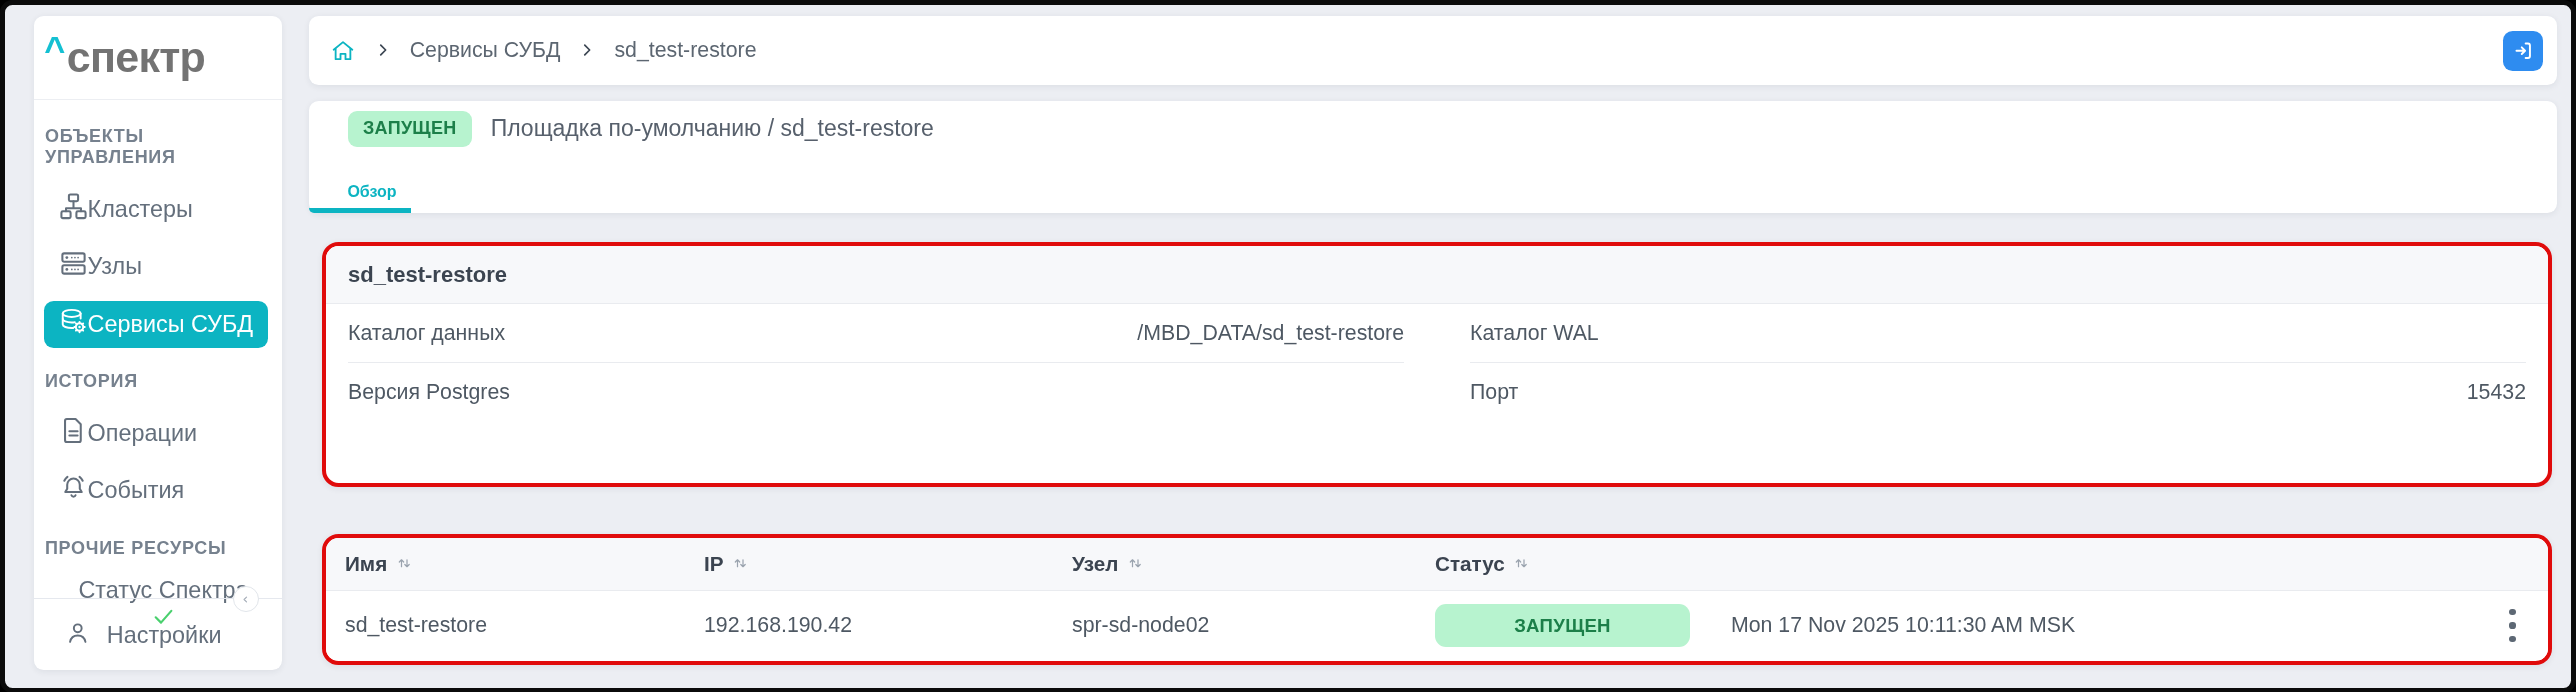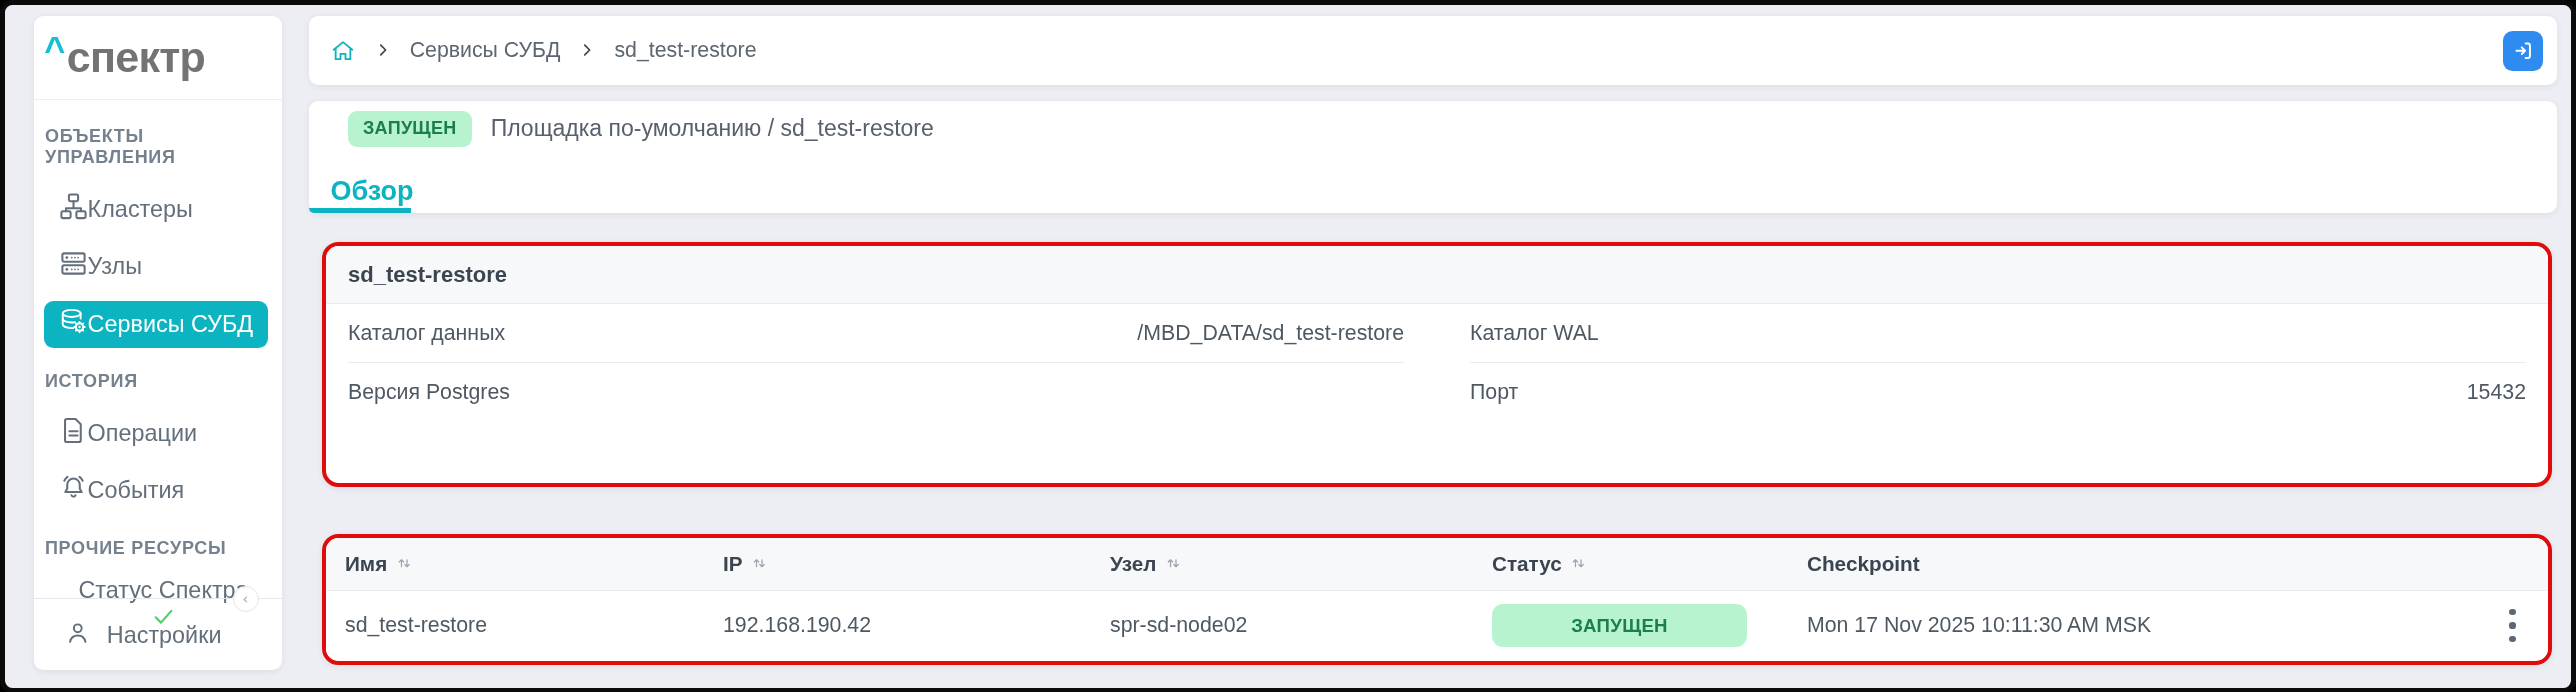--- a/index.html
+++ b/index.html
@@ -112,21 +112,21 @@
     background: #b7f3cf; color: #1c7f49;
     font-size: 18px; font-weight: 700; letter-spacing: 0.3px;
     height: 36px; display: flex; align-items: center;
     padding: 0 15px; border-radius: 9px;
   }
   .page-title { color: #57606c; font-size: 23px; }
   .tabs { position: absolute; left: 0; bottom: 0; display: flex; }
   .tab {
     position: relative; width: 102px; height: 43px;
     display: flex; align-items: center; justify-content: center;
-    color: #0cb4c2; font-size: 27px; font-weight: 700; cursor: pointer; padding-left: 24px;
+    color: #0cb4c2; font-size: 16px; font-weight: 700; cursor: pointer; padding-left: 24px;
   }
   .tab.active::after {
     content: ""; position: absolute; left: 0; right: 0; bottom: 0;
     height: 5.5px; background: #0cb4c2; border-radius: 0 0 0 9.6px;
   }
 
   
   .red-box {
     position: absolute; left: 317px; width: 2230px;
     border: 4.1px solid #e00b0b; border-radius: 16.5px;
@@ -154,21 +154,20 @@
   .ov-row.bordered { border-bottom: 1.4px solid #e9ebef; }
   .ov-label { color: #4e5863; font-size: 21.3px; white-space: nowrap; }
   .ov-value { color: #4e5863; font-size: 21.3px; text-align: center; white-space: nowrap; }
 
   
   .tbl-header, .tbl-row {
     display: grid;
     grid-template-columns: 359px 368px 363px 296px 1fr 41px;
     align-items: center;
     padding: 0 19px;
-    gap: 19px;
   }
   .tbl-header {
     height: 53px; background: #f7f8fa;
     border-bottom: 1.4px solid #e9ebef;
     color: #3b4450; font-size: 20.7px; font-weight: 700;
   }
   .th-cell { display: flex; align-items: center; gap: 8.3px; cursor: pointer; }
   .th-cell.plain { cursor: default; }
   .sort-icon svg { width: 16.5px; height: 16.5px; color: #9aa3ae; }
   .tbl-row { height: 69px; background: #fff; color: #4e5863; font-size: 21.3px; }
@@ -391,23 +390,20 @@
       </div>
       <div class="th-cell">
         <span>Статус</span>
         <span class="sort-icon">
           <svg viewBox="0 0 24 24" fill="none" stroke="currentColor" stroke-width="1.8" stroke-linecap="round" stroke-linejoin="round">
               <path d="M8 17V7M4.8 10.2 8 7l3.2 3.2"></path>
               <path d="M16 7v10M12.8 13.8 16 17l3.2-3.2"></path>
             </svg>
         </span>
       </div>
-      <div class="th-cell plain">
-        <span>Checkpoint</span>
-      </div>
       <div></div>
     </div>
 
     <div class="tbl-row">
       <div>sd_test-restore</div>
       <div>192.168.190.42</div>
       <div>spr-sd-node02</div>
       <div>
         <span class="row-badge">ЗАПУЩЕН</span>
       </div>

